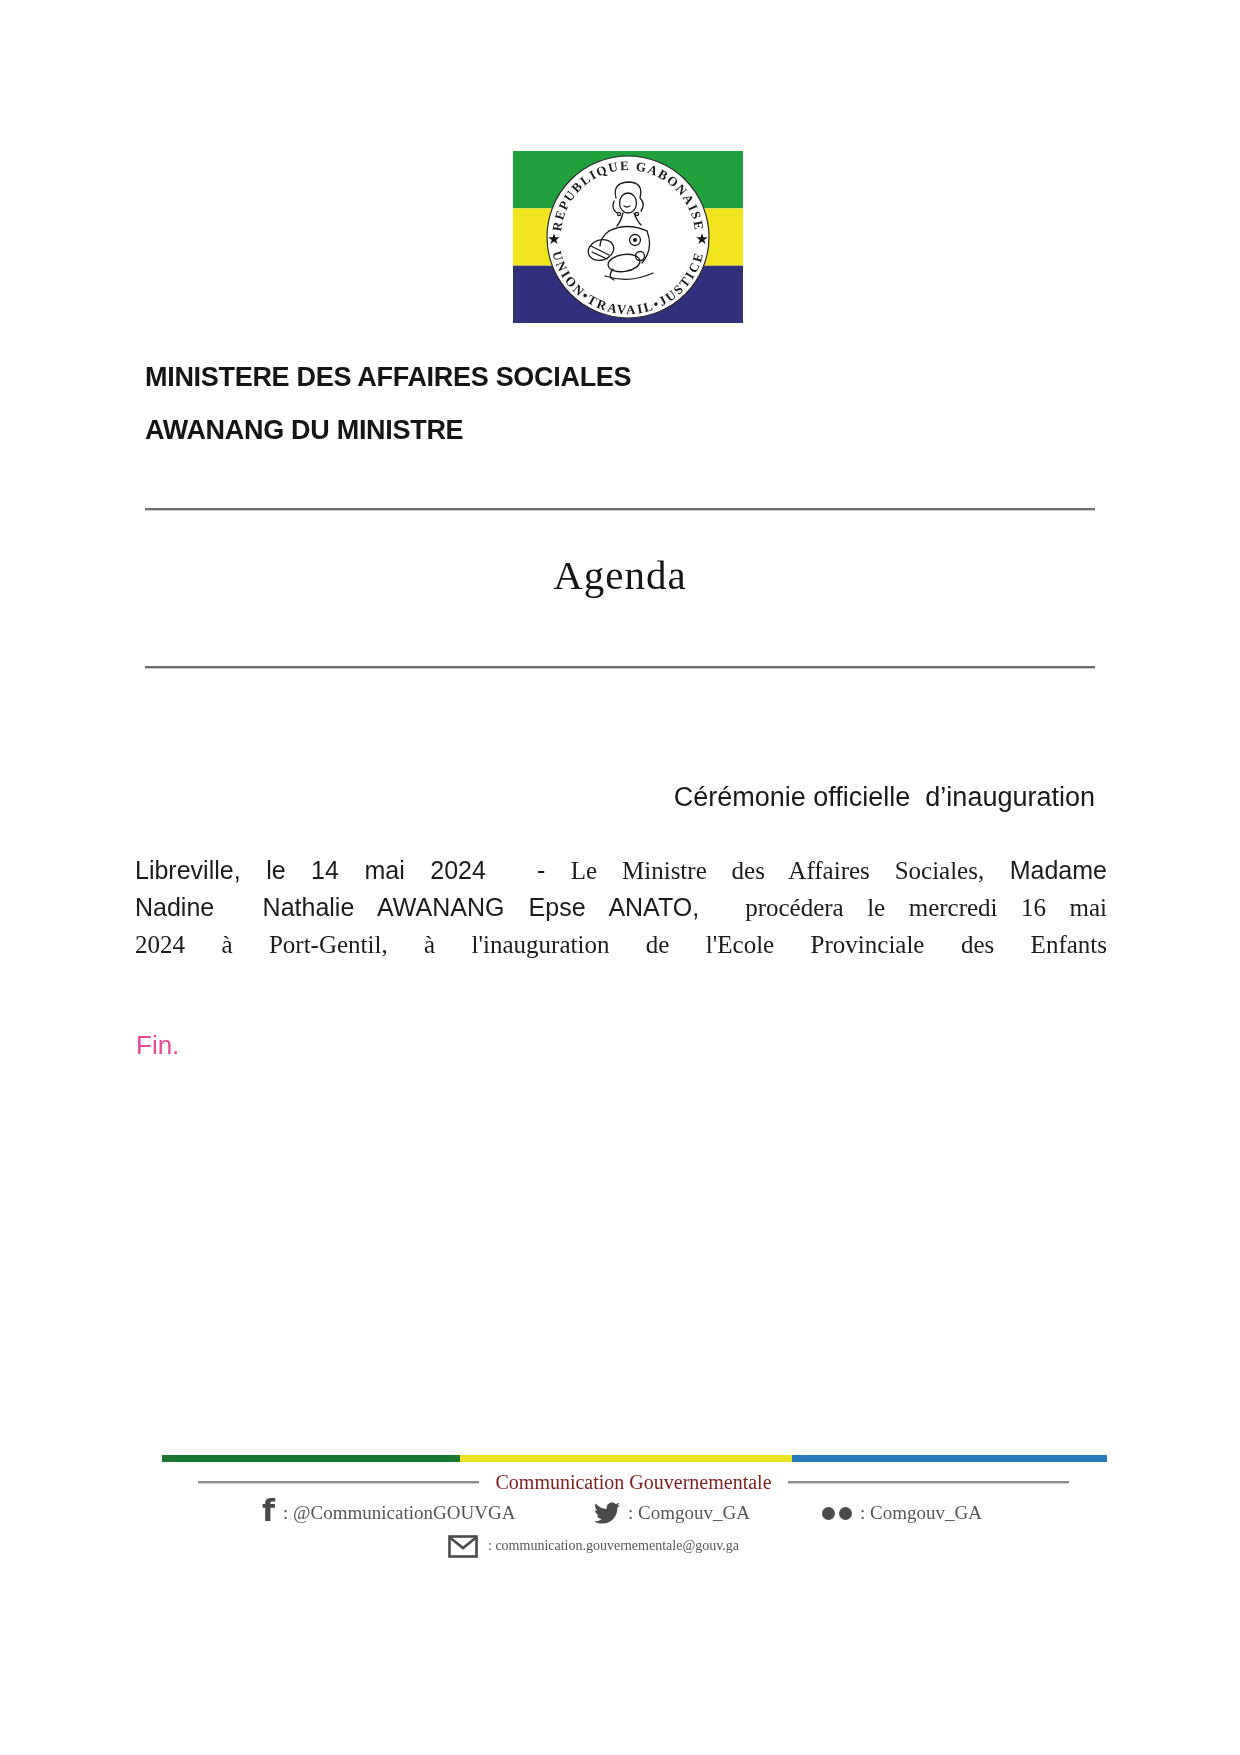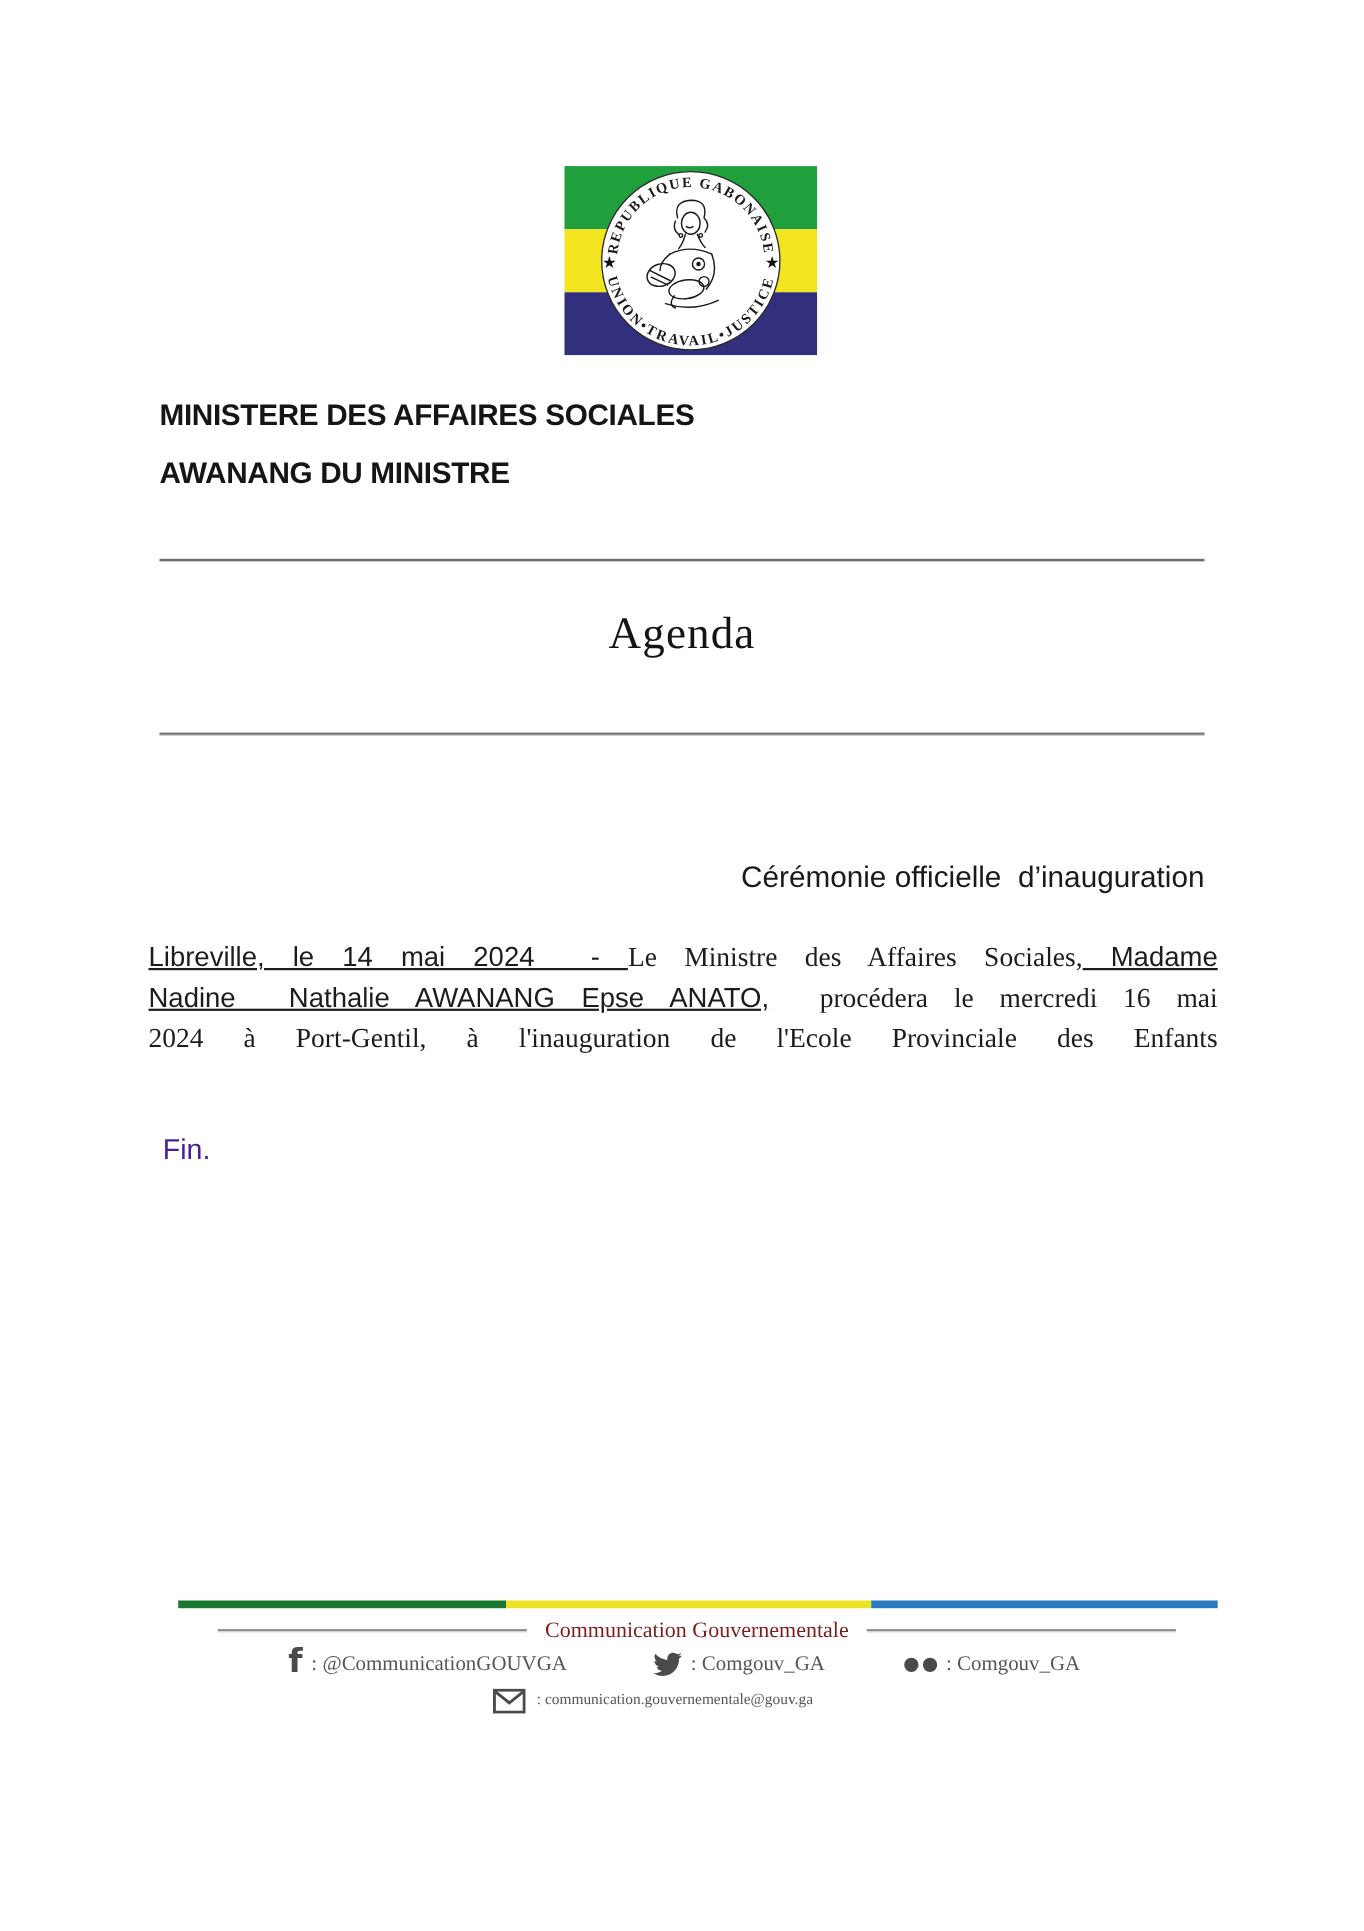--- a/index.html
+++ b/index.html
@@ -22,24 +22,24 @@
   .doc-title{position:absolute;left:145px;top:551px;width:950px;text-align:center;
     font-family:"Liberation Serif",serif;font-weight:400;font-size:41px;
     letter-spacing:1px;color:#141414;}
   .subtitle{position:absolute;left:145px;top:782px;width:950px;text-align:right;
     font-size:27px;color:#1a1a1a;}
   
   .body-text{position:absolute;left:135px;top:852px;width:972px;
     font-size:25px;line-height:37px;color:#1c1c1c;}
   .jline{text-align:justify;text-align-last:justify;}
   .lastline{text-align:left;}
-  .f-sans{font-family:"Liberation Sans",sans-serif;text-decoration:underline;}
+  .f-sans{font-family:"Liberation Sans",sans-serif;}
   .f-serif{font-family:"Liberation Serif",serif;}
   .gap-after{margin-right:46px;}
-  .fin{position:absolute;left:148px;top:1030px;font-size:26px;color:#4c1d95;}
+  .fin{position:absolute;left:136px;top:1030px;font-size:26px;color:#ec4899;}
   
   .tricolor{position:absolute;left:162px;top:1455px;width:945px;height:7px;display:flex;}
   .tricolor .seg{height:100%;}
   .seg-green{width:298px;background:#19772f;}
   .seg-yellow{width:332px;background:#ece224;}
   .seg-blue{width:315px;background:#2a7ac0;}
   .comm-row{position:absolute;left:198px;top:1469px;width:871px;height:26px;
     display:flex;align-items:center;gap:16px;}
   .comm-row::before,.comm-row::after{content:"";flex:1;height:0;
     border-top:2px solid #8a8a8a;border-bottom:1px solid #d0d0d0;}

